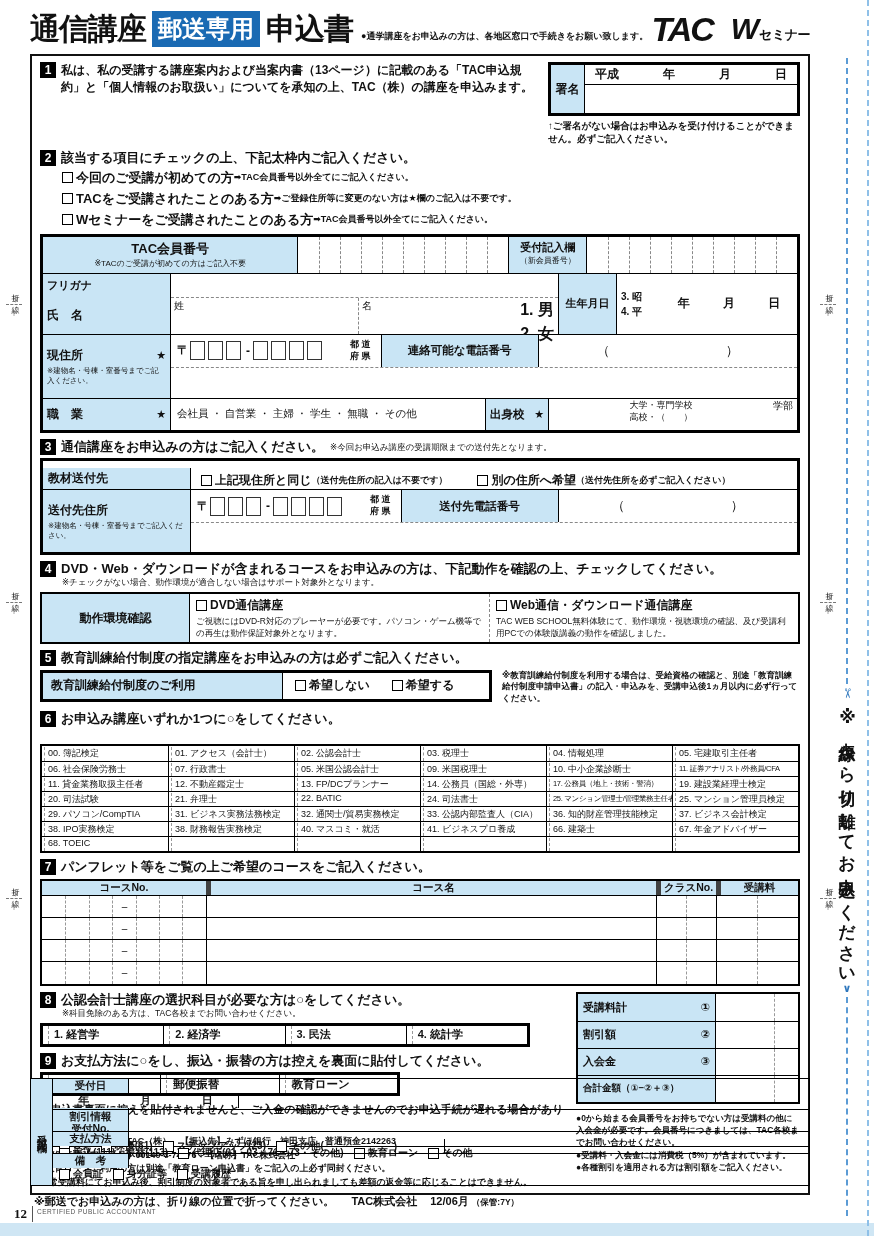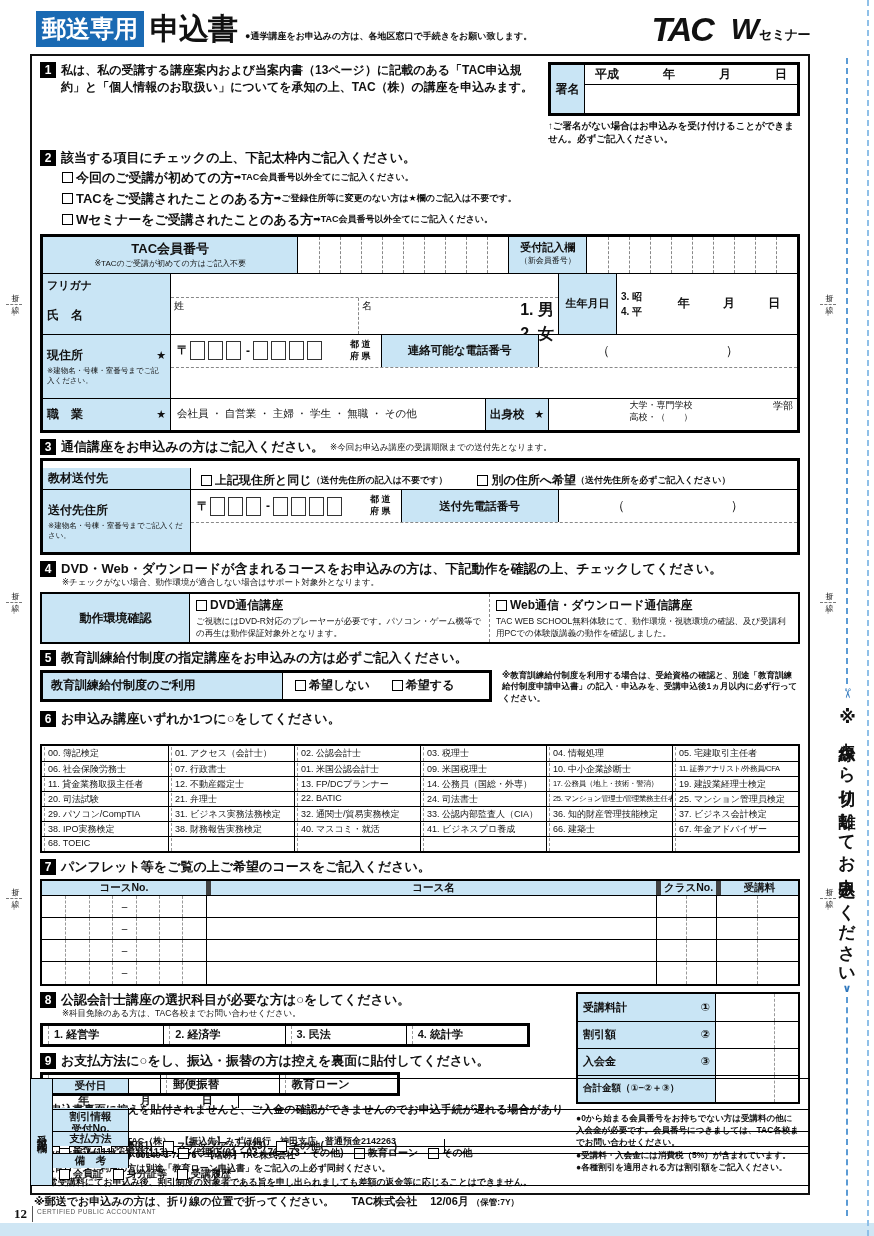--- a/index.html
+++ b/index.html
@@ -206,20 +206,21 @@
   .cuttext { writing-mode:vertical-rl; color:#111; font-size:17px; font-weight:bold; letter-spacing:2px; margin:4px 0; }
   .vmark { font-size:11px; font-weight:bold; margin:2px 0; }
   .edge { position:absolute; right:5px; top:0; bottom:0; border-left:2px dashed #8fc0e8; }
 </style>
 </head>
 <body>
 
 <div class="page">
 
   <div class="hdr">
+    <span class="t1">通信講座</span>
     <span class="badge">郵送専用</span>
     <span class="t1">申込書</span>
     <span class="hnote">●通学講座をお申込みの方は、各地区窓口で手続きをお願い致します。</span>
     <div class="logos">
       <span class="tac-logo">TAC</span>
       <span class="w-logo"><span>W</span><span class="w-sub">セミナー</span></span>
     </div>
   </div>
 
   <div class="main">
@@ -515,21 +516,21 @@
             </div>
         </div>
         <div class="crow">
           <div class="ccell">
               <span class="inner">06. 社会保険労務士</span>
             </div>
           <div class="ccell">
               <span class="inner">07. 行政書士</span>
             </div>
           <div class="ccell">
-              <span class="inner">01. 米国公認会計士</span>
+              <span class="inner">05. 米国公認会計士</span>
             </div>
           <div class="ccell">
               <span class="inner">09. 米国税理士</span>
             </div>
           <div class="ccell">
               <span class="inner">10. 中小企業診断士</span>
             </div>
           <div class="ccell sq">
               <span class="inner">11. 証券アナリスト/外務員/CFA</span>
             </div>

